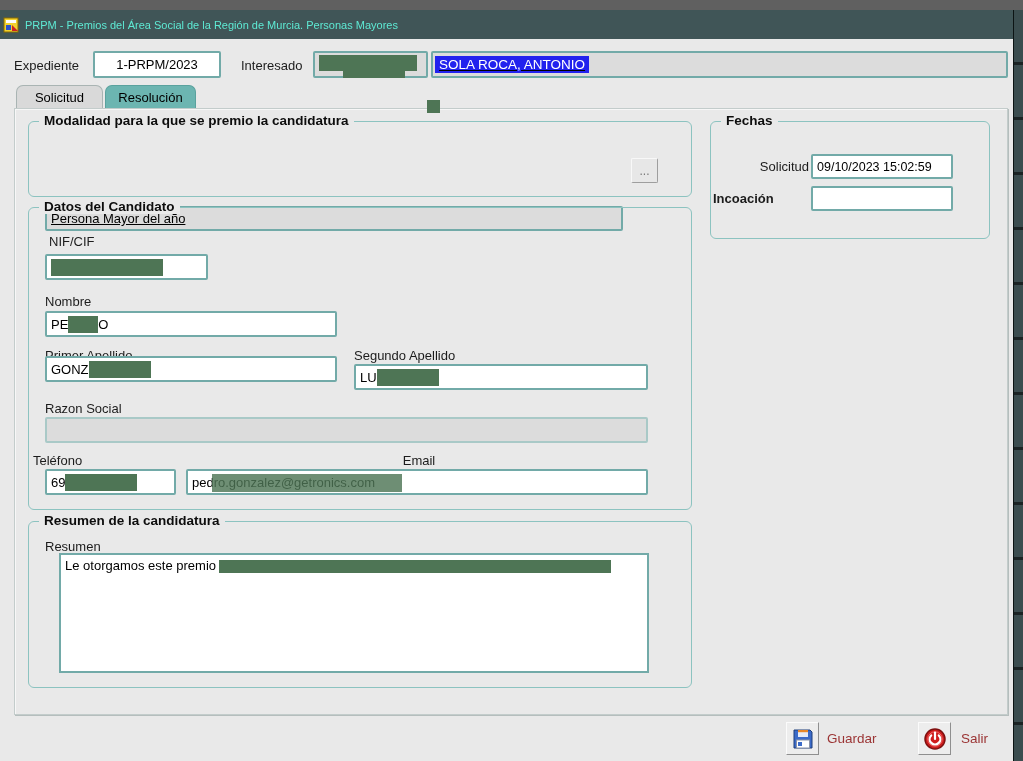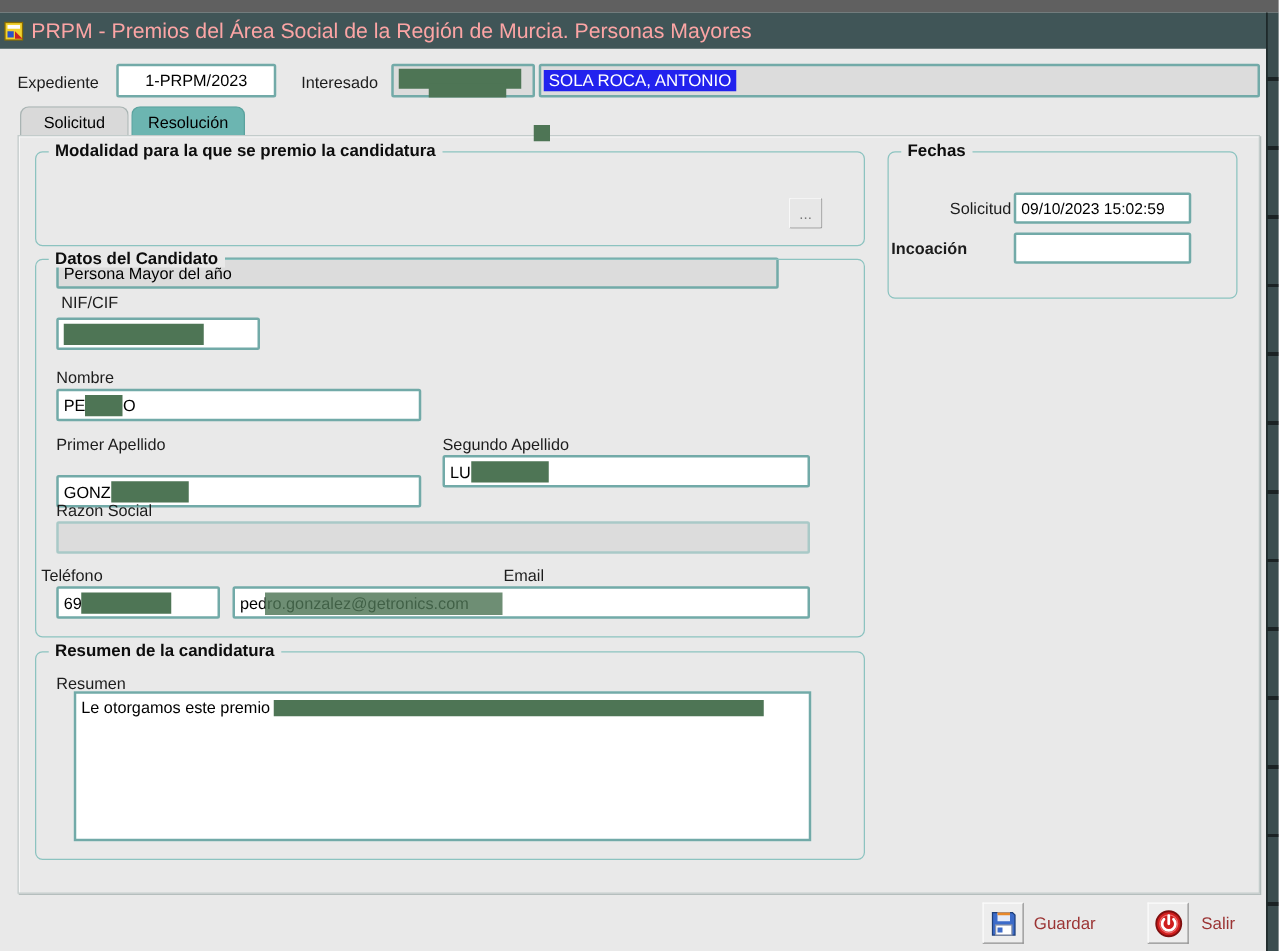--- a/index.html
+++ b/index.html
@@ -6,35 +6,35 @@
   html,body { width:1023px; height:761px; }
   body { font-family:"Liberation Sans", sans-serif; background:var(--window_bg); overflow:hidden; position:relative; }
 
   .abs { position:absolute; }
 
   
   .top-strip { left:0; top:0; width:1023px; height:10px; background:var(--topstrip_bg); }
   .titlebar { left:0; top:10px; width:1013px; height:29px; background:var(--titlebar_bg);
               display:flex; align-items:center; padding-left:3px; }
   .titlebar-icon { width:18px; height:18px; margin-right:4px; flex:0 0 auto; }
-  .titlebar-text { color:#fca5a5; font-size:17px; white-space:nowrap; }
+  .titlebar-text { color:#5eead4; font-size:11px; white-space:nowrap; }
 
   
   .right-strip { left:1013px; top:10px; width:10px; height:751px; background:var(--edge_bg);
                  border-left:1px solid #0c1414;
                  background-image:repeating-linear-gradient(to bottom, transparent 0 52px, rgba(0,0,0,0.55) 52px 55px); }
 
   
   .lbl { font-size:13px; color:#1c1c1c; white-space:nowrap; }
 
   
   .field { background:#fff; border:2px solid var(--field_border); border-radius:2px;
            font-size:13px; color:#000; display:flex; align-items:center; padding:0 4px;
            white-space:nowrap; overflow:visible; }
-  .field.gray { background:var(--disabled_bg); }
+  .field.gray { background:var(--disabled_bg);text-decoration:underline; }
   .field.dis  { background:var(--disabled_bg); border-color:var(--disabled_border); }
 
   .redact { display:inline-block; background:var(--redaction_green); height:17px; vertical-align:middle; }
   .redact-blob { position:absolute; background:var(--redaction_green); }
 
   .sel-highlight { background:var(--selection_blue); color:#fff; padding:1px 4px; font-size:13.5px; }
 
   
   .tab { position:absolute; top:85px; height:24px; border:1px solid #a9b4b3; border-bottom:none;
          border-radius:7px 7px 0 0; font-size:13px; color:#000; display:flex; align-items:center;
@@ -147,21 +147,21 @@
   </div>
 
   <span class="lbl" style="left:16px; top:86px;">Nombre</span>
   <div class="field" style="left:16px; top:103px; width:292px; height:26px;">
     <span>PE</span>
       <span class="redact" style="width:30px;"></span>
       <span>O</span>
   </div>
 
   <span class="lbl" style="left:16px; top:140px;">Primer Apellido</span>
-  <div class="field" style="left:16px; top:172px; width:292px; height:26px;">
+  <div class="field" style="left:16px; top:148px; width:292px; height:26px;">
     <span>GONZ</span>
       <span class="redact" style="width:62px;"></span>
   </div>
 
   <span class="lbl" style="left:325px; top:140px;">Segundo Apellido</span>
   <div class="field" style="left:325px; top:156px; width:294px; height:26px;">
     <span>LU</span>
       <span class="redact" style="width:62px;"></span>
   </div>
 

